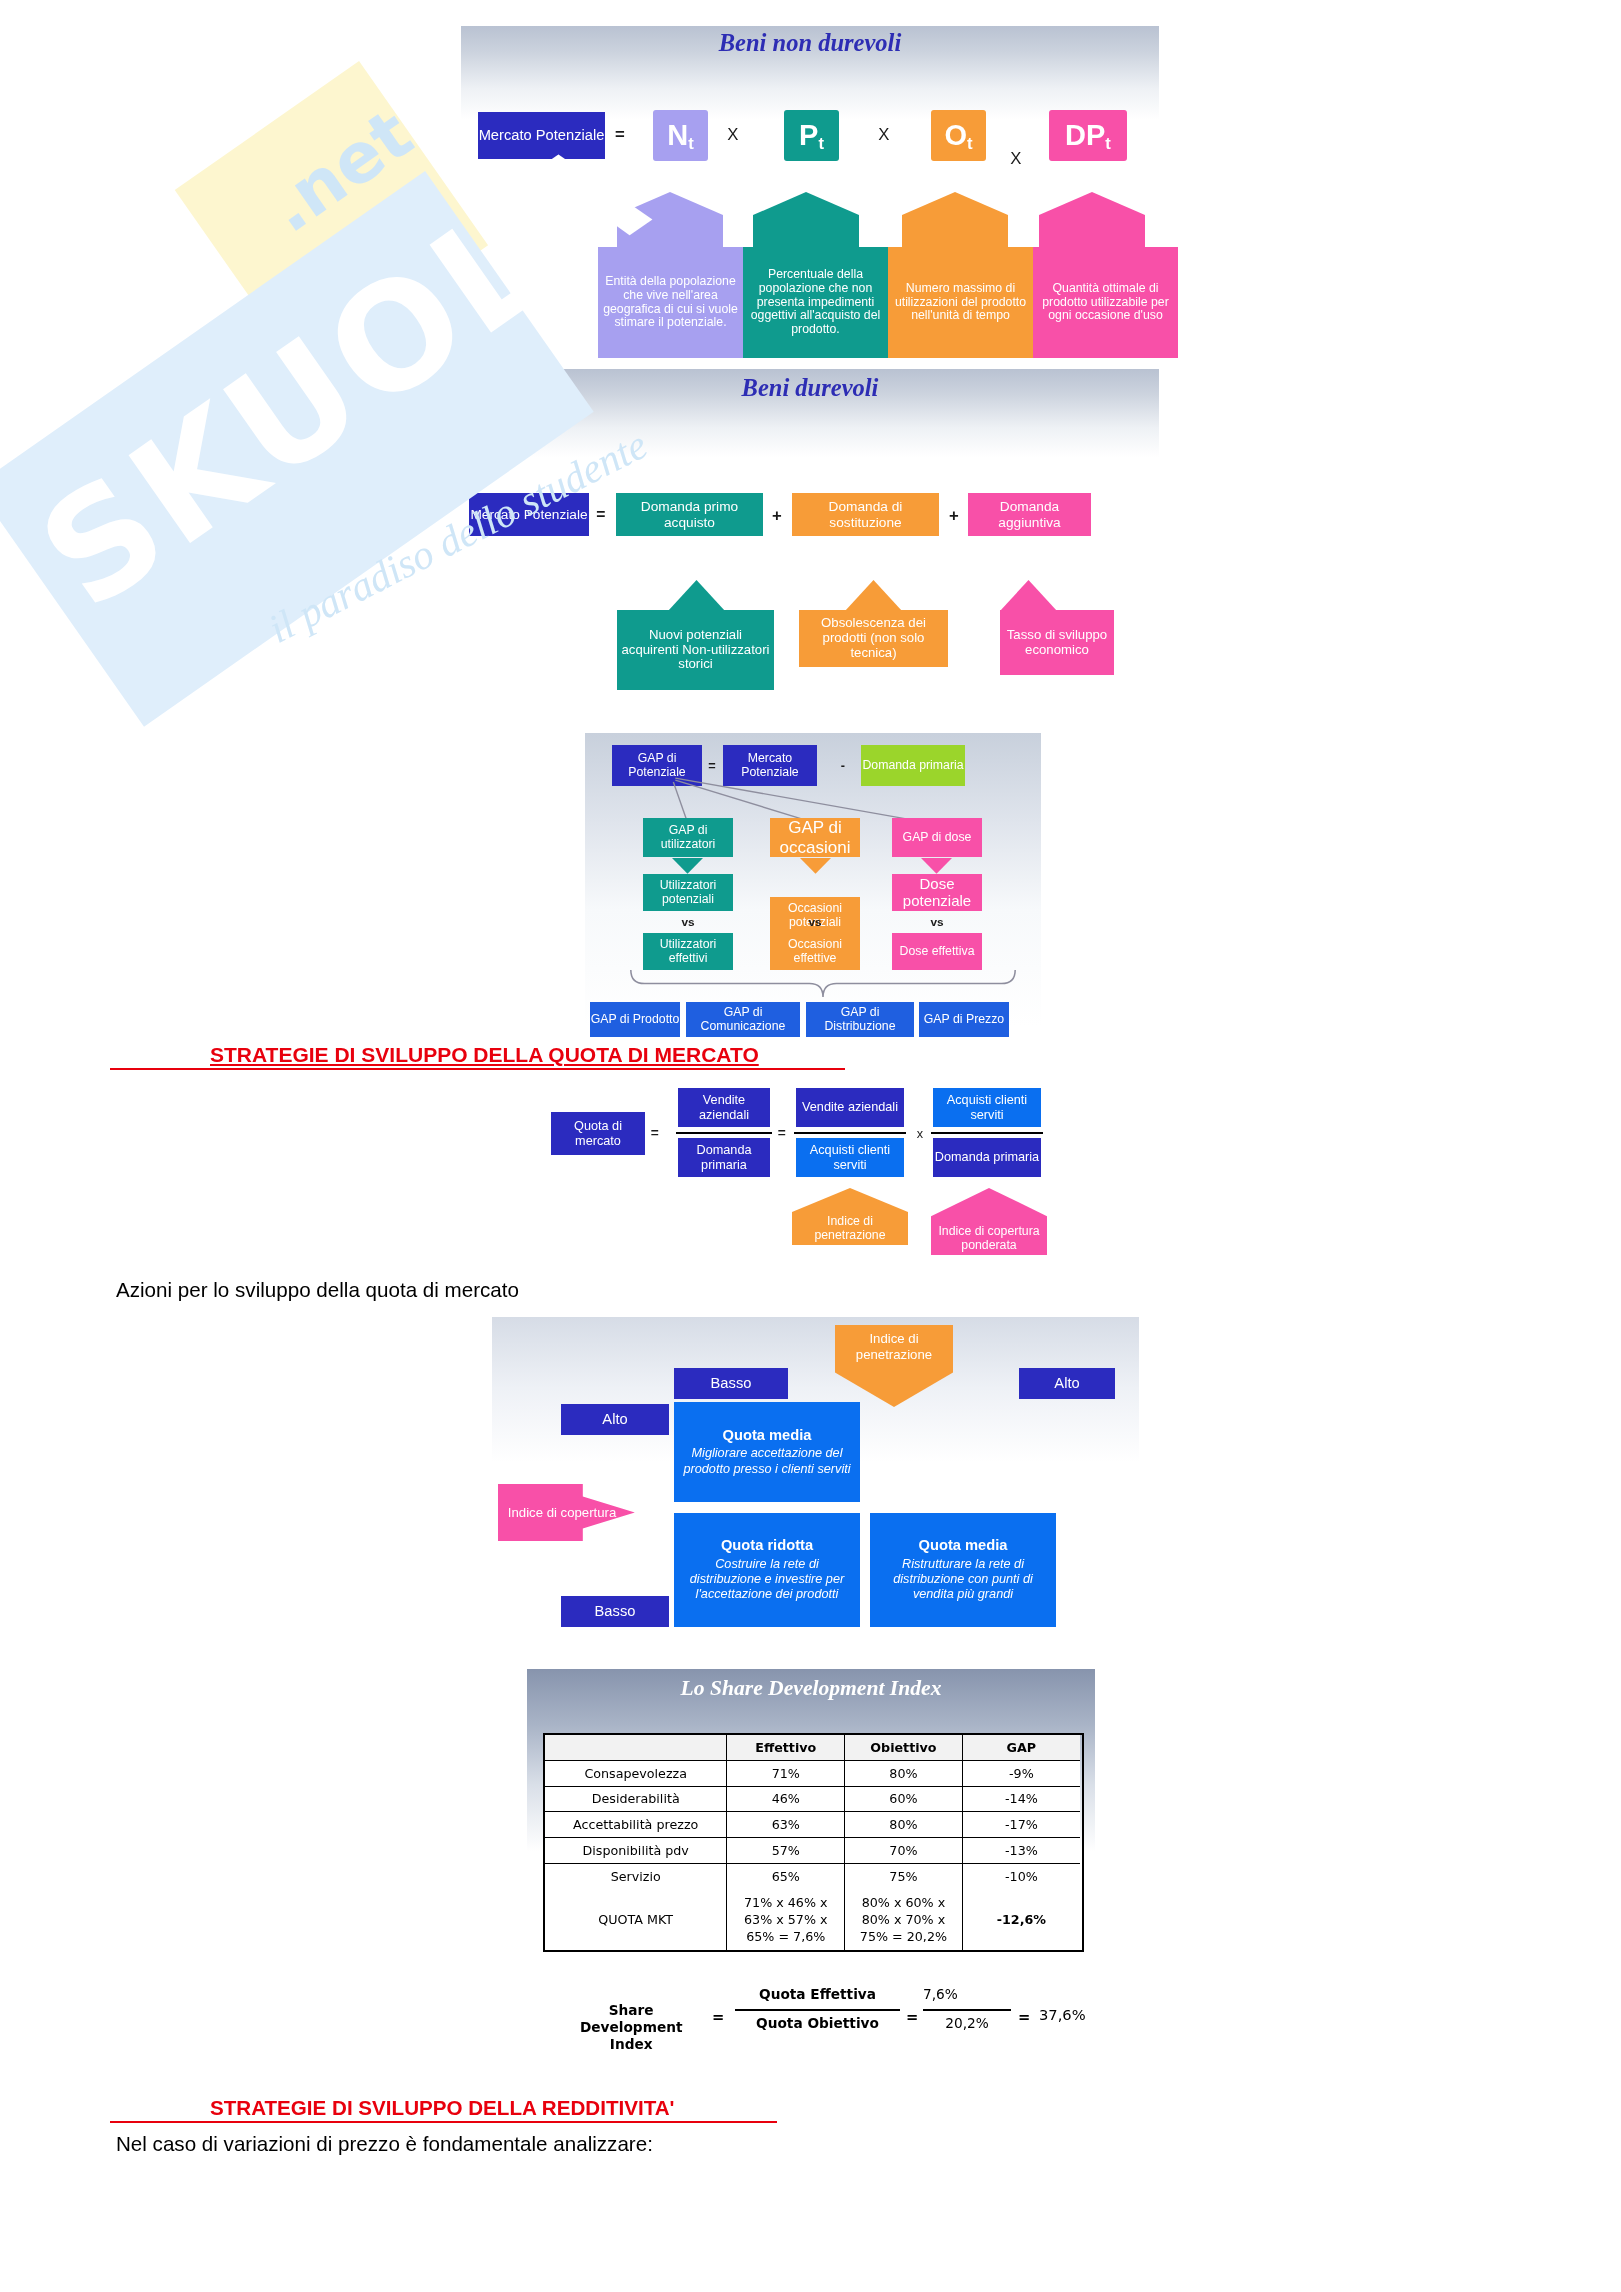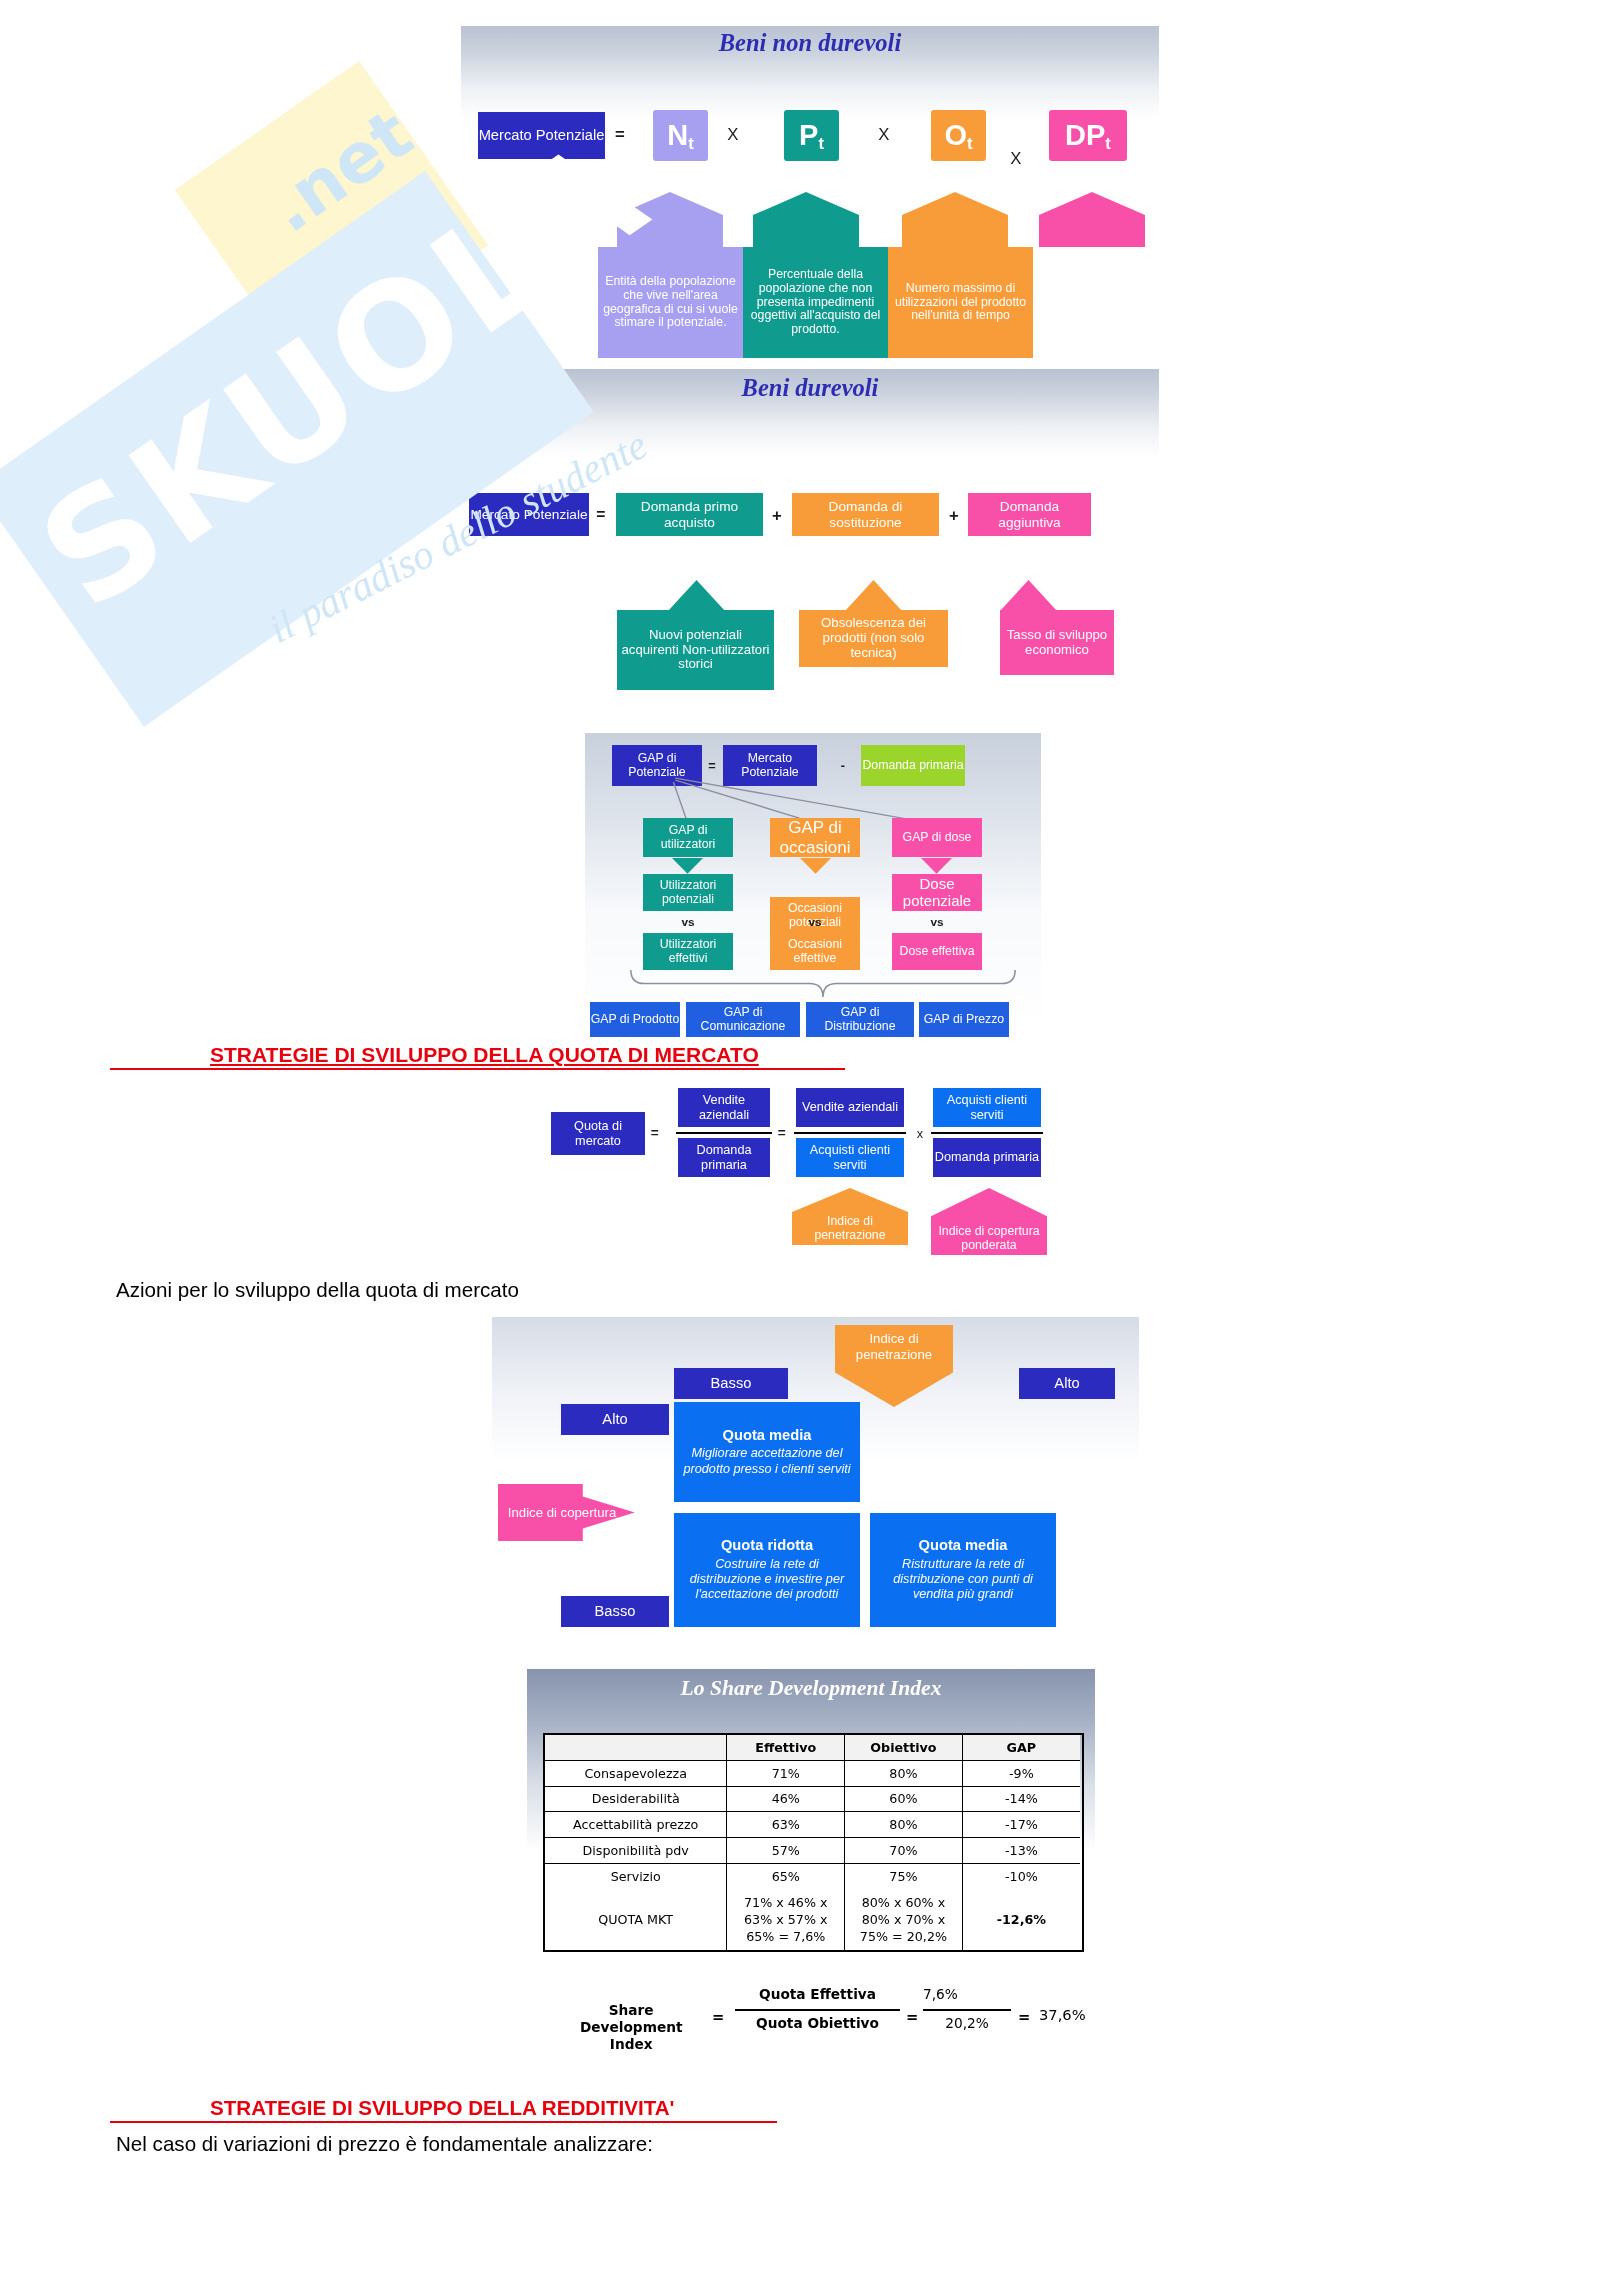--- a/index.html
+++ b/index.html
@@ -159,20 +159,23 @@
   <div class="uparrow c-pink" style="left:1039px; top:192px; width:106px; height:55px;"></div>
 
   <div class="bx c-teal" style="left:743px; top:247px; width:145px; height:111px; font-size:12.3px; padding:3.9px;">
     <span>Percentuale della popolazione che non presenta impedimenti oggettivi all'acquisto del prodotto.</span>
   </div>
   <div class="bx c-lav" style="left:598px; top:247px; width:145px; height:111px; font-size:12.3px; padding:3.9px;">
     <span>Entità della popolazione che vive nell'area geografica di cui si vuole stimare il potenziale.</span>
   </div>
   <div class="bx c-orange" style="left:888px; top:247px; width:145px; height:111px; font-size:12.3px; padding:3.9px;">
     <span>Numero massimo di utilizzazioni del prodotto nell'unità di tempo</span>
+  </div>
+  <div class="bx c-pink" style="left:1033px; top:247px; width:145px; height:111px; font-size:12.3px; padding:3.9px;">
+    <span>Quantità ottimale di prodotto utilizzabile per ogni occasione d'uso</span>
   </div>
 
   <div class="slide" style="left:461px; top:369px; width:698px; height:113px;"></div>
   <div class="slide-title" style="left:461px; top:374px; width:698px; font-size:24.5px;">Beni durevoli</div>
 
   <div class="bx c-navy" style="left:469px; top:493px; width:120px; height:43px; font-size:13.7px;">
     <span>Mercato Potenziale</span>
   </div>
   <div class="op" style="left:590px; top:506px; width:21.6px; font-size:15.7px;">=</div>
 

